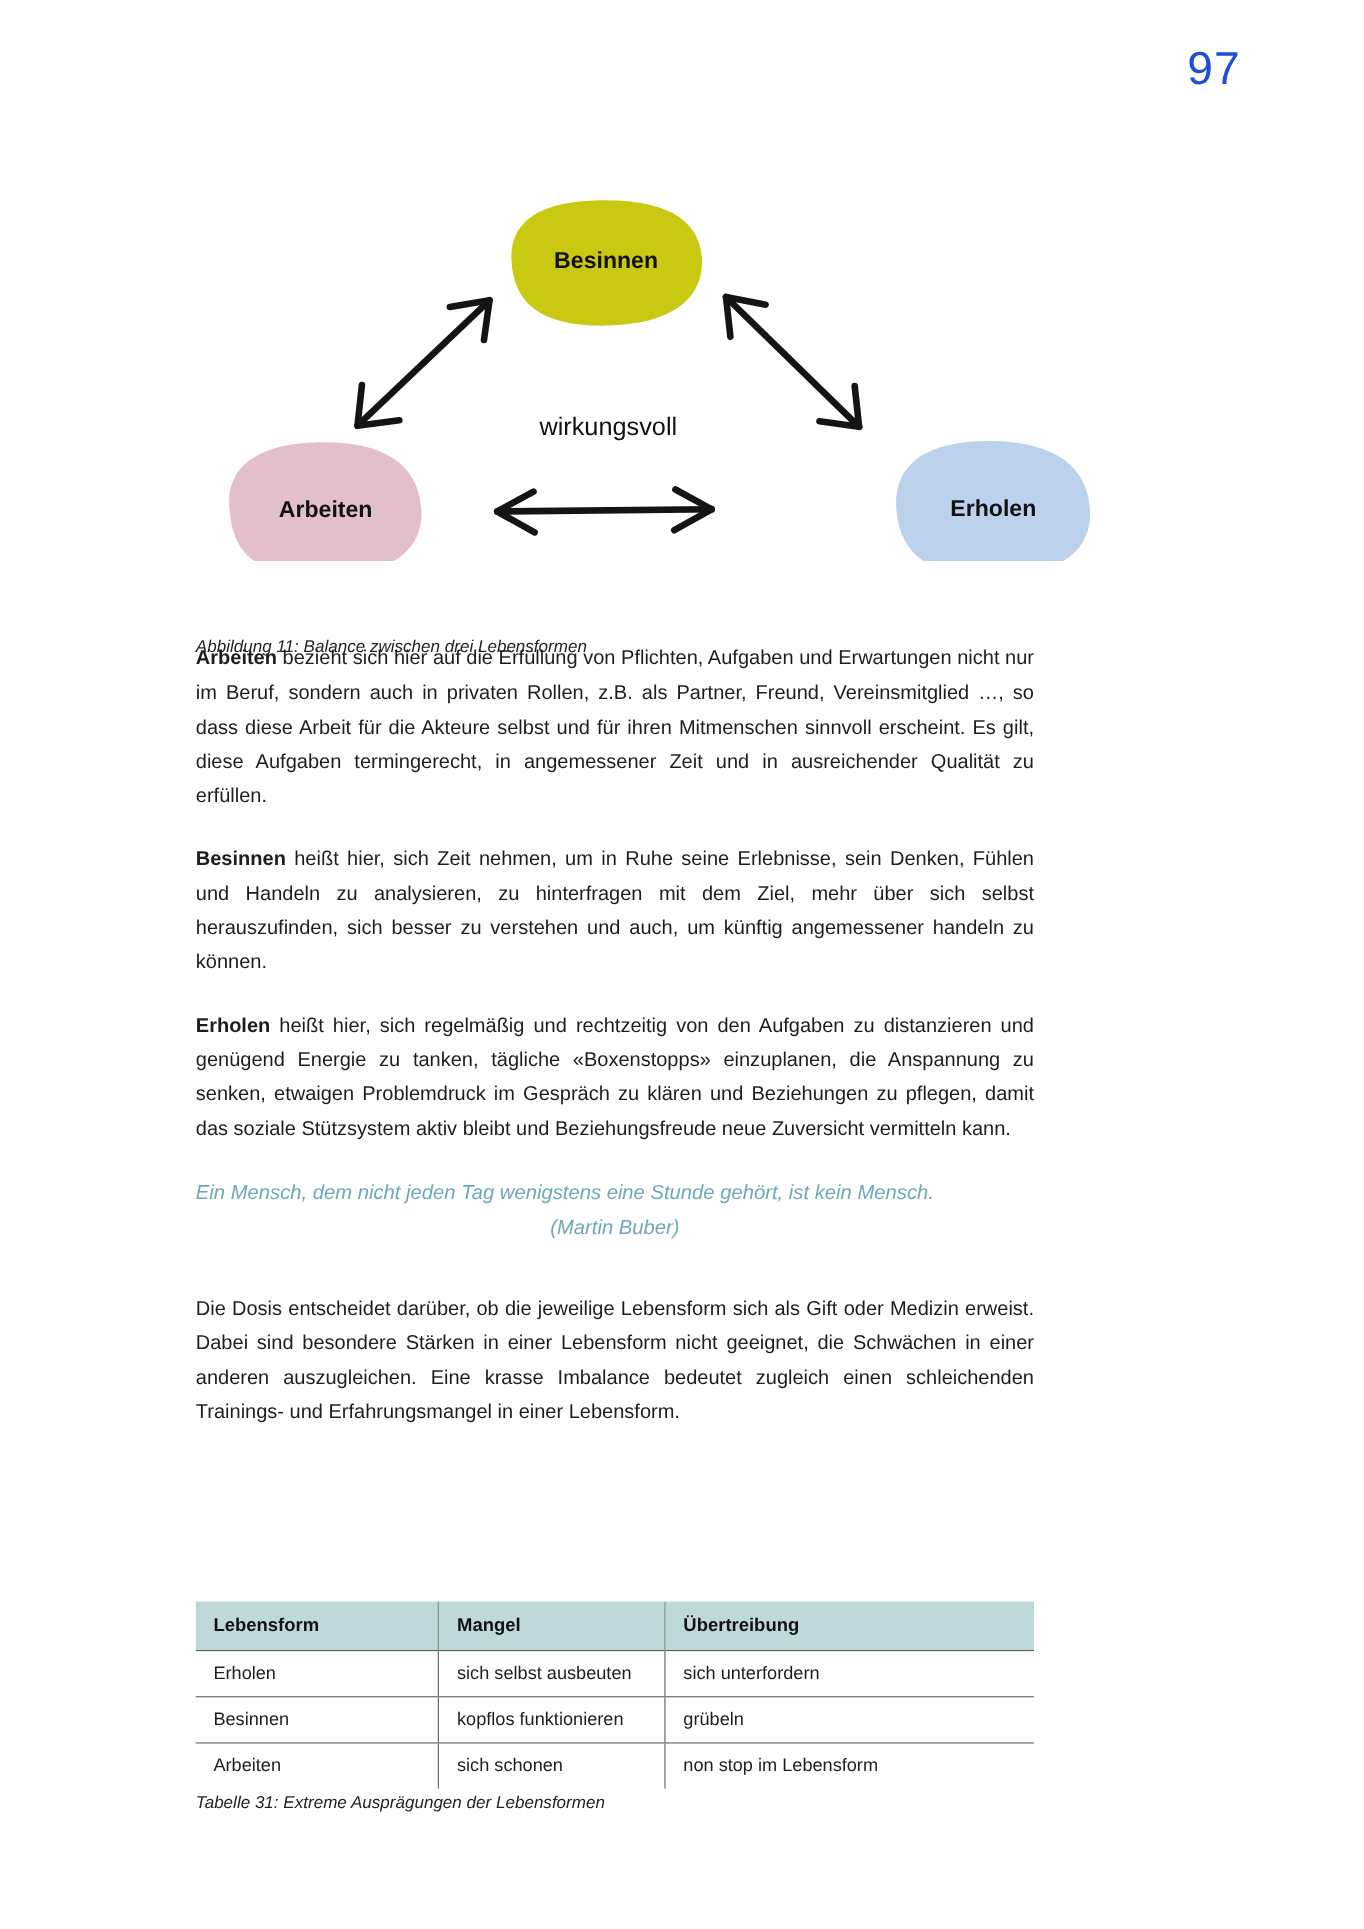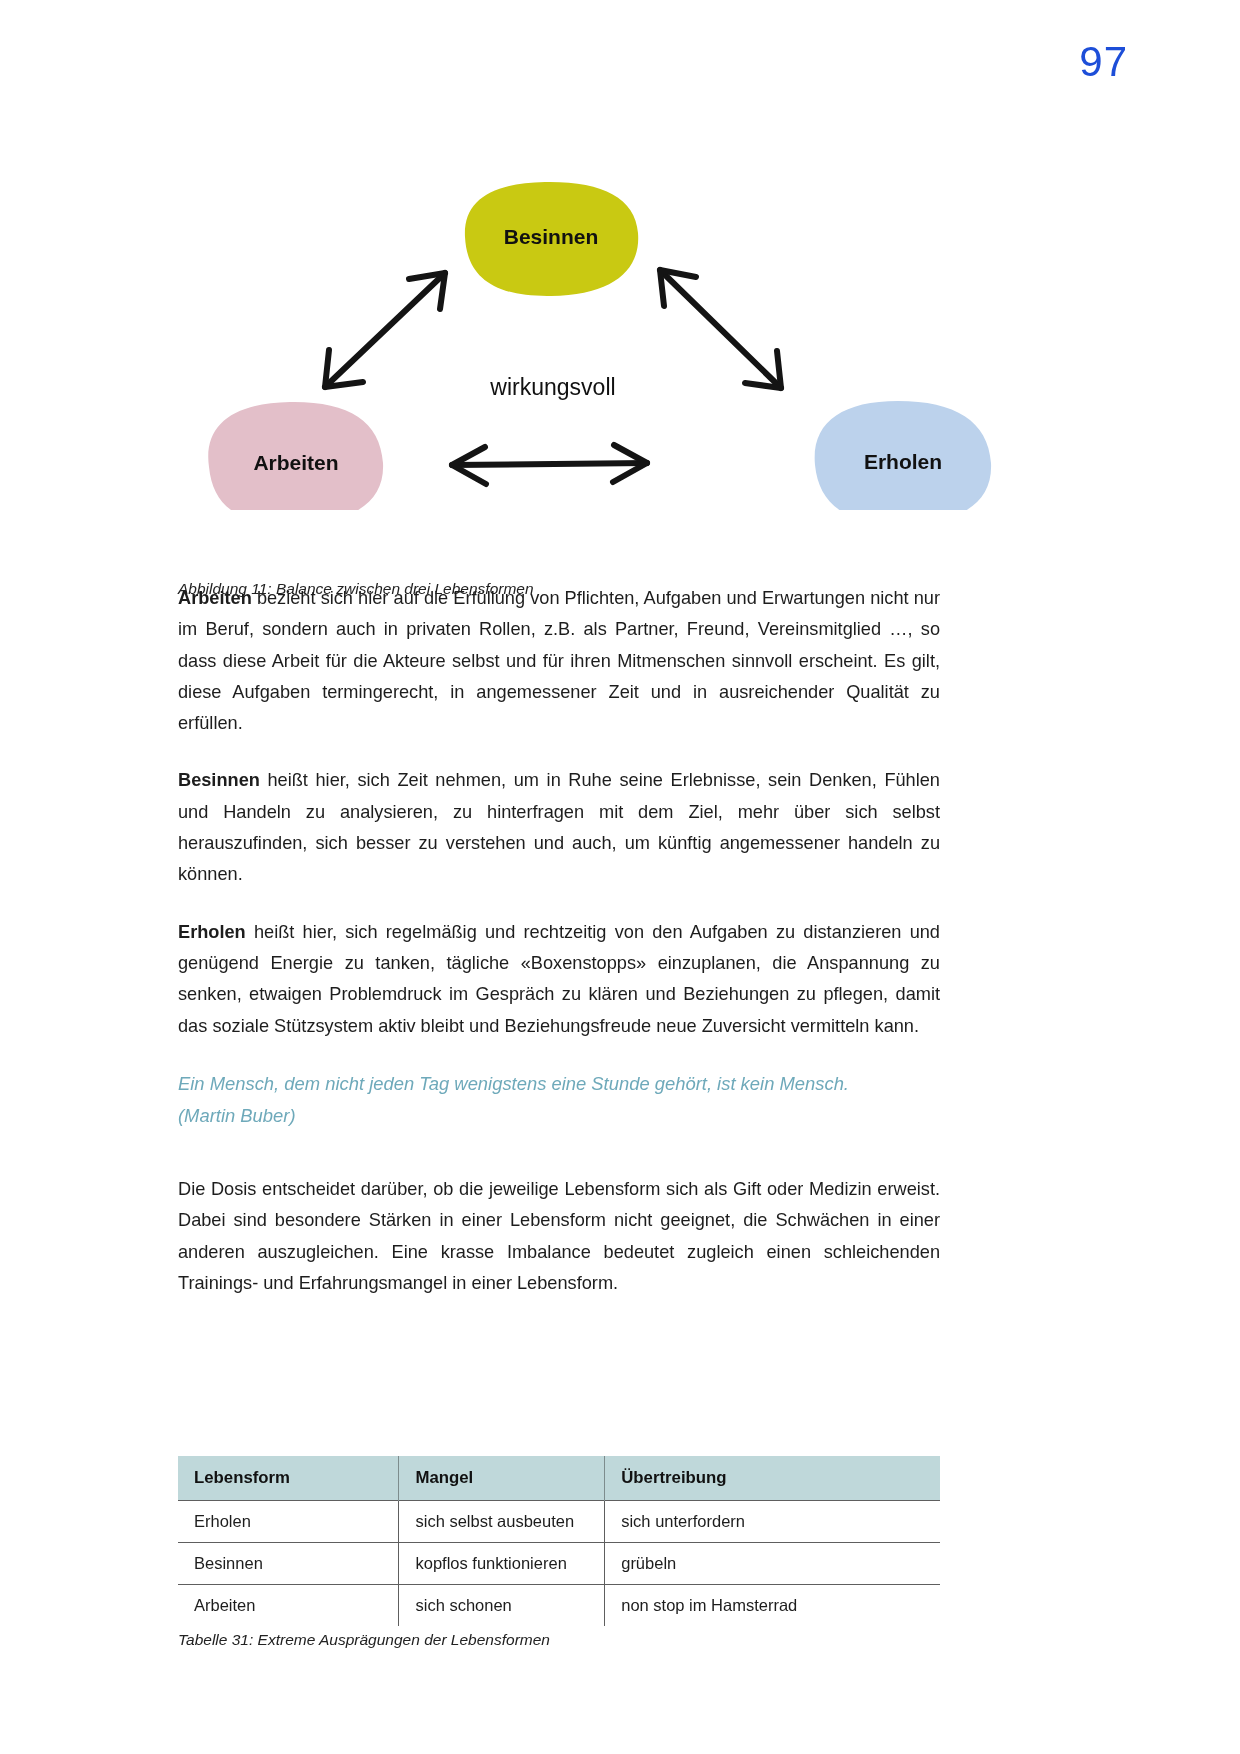--- a/index.html
+++ b/index.html
@@ -91,21 +91,21 @@
   }
 
   .quote {
     font-style: italic;
     color: #6ea9ba;
     font-size: 18.4px;
     line-height: 1.72;
     margin: 8px 0 43px 0;
   }
   .quote .line1 { display: block; text-align: left; }
-  .quote .line2 { display: block; text-align: left; }
+  .quote .line2 { display: block; text-align: center; }
 
   
   .tbl-wrap {
     position: absolute;
     left: 178px;
     top: 1456px;
     width: 762px;
   }
   table.lf {
     border-collapse: collapse;
@@ -230,20 +230,20 @@
           <td>sich unterfordern</td>
         </tr>
         <tr>
           <td>Besinnen</td>
           <td>kopflos funktionieren</td>
           <td>grübeln</td>
         </tr>
         <tr>
           <td>Arbeiten</td>
           <td>sich schonen</td>
-          <td>non stop im Hamsterrad</td>
+          <td>non stop im Lebensform</td>
         </tr>
       </tbody>
     </table>
     <div class="tbl-caption">Tabelle 31: Extreme Ausprägungen der Lebensformen</div>
   </div>
 
 </div>
 
 </body></html>

